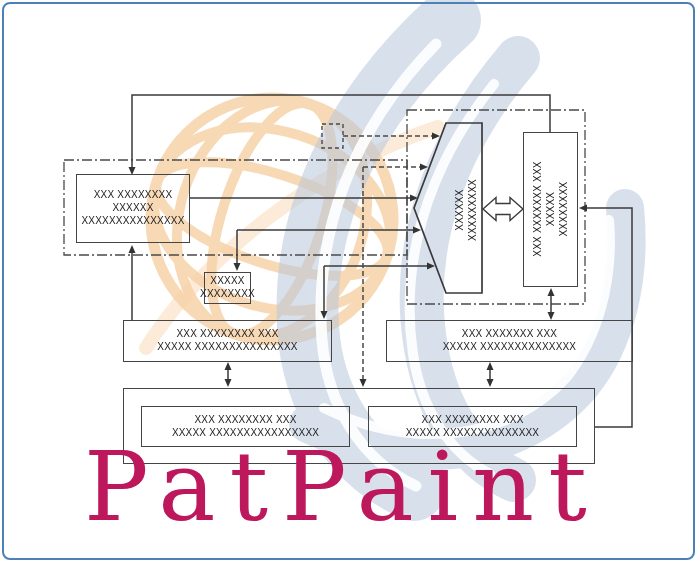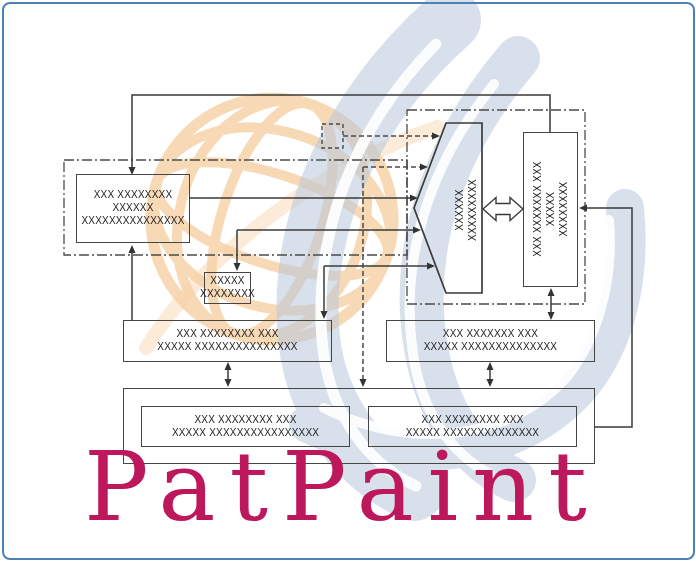--- a/index.html
+++ b/index.html
@@ -12,21 +12,21 @@
        display:flex;align-items:center;justify-content:center;text-align:center;
        font-size:10px;line-height:1.28;color:#1d1d1d;white-space:pre-line;
        letter-spacing:0.2px;background:transparent;}
   .vtext{position:absolute;display:flex;align-items:center;justify-content:center;
          text-align:center;font-size:10px;line-height:1.3;color:#1d1d1d;
          white-space:pre-line;letter-spacing:0.2px;transform:rotate(-90deg);}
   #box-a{left:76px;top:174px;width:114px;height:69px;}
   #box-b{left:204px;top:272px;width:47px;height:32px;}
   #box-d{left:523px;top:132px;width:55px;height:155px;background:#fff;}
   #box-e{left:123px;top:320px;width:209px;height:42px;}
-  #box-f{left:386px;top:320px;width:209px;height:42px;}
+  #box-f{left:386px;top:320px;width:247px;height:42px;}
   #box-g{left:123px;top:388px;width:472px;height:76px;border-width:1.6px;}
   #box-h{left:141px;top:406px;width:209px;height:41px;}
   #box-i{left:368px;top:406px;width:209px;height:41px;}
   #text-c{left:391px;top:192px;width:150px;height:36px;}
   #text-d{left:475px;top:186px;width:150px;height:46px;}
   #wm-text{position:absolute;left:84px;top:439px;font-family:"DejaVu Serif","Liberation Serif",serif;
            font-size:96px;line-height:1;letter-spacing:14px;color:#be185d;
            white-space:nowrap;pointer-events:none;text-align:right;}
 </style>
 </head>

